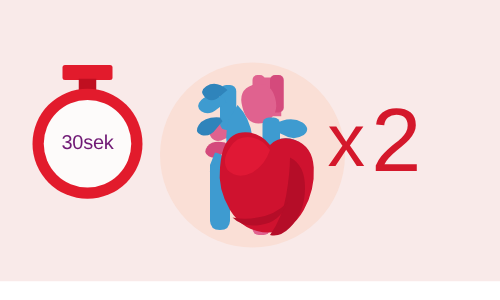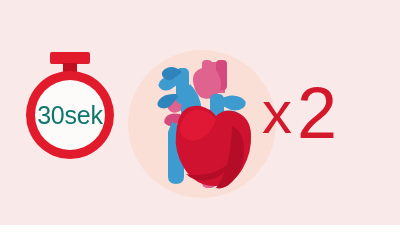--- a/index.html
+++ b/index.html
@@ -64,23 +64,23 @@
   .sw-label {
     position: absolute;
     left: 0px;
     top: 19px;
     width: 88px;
     height: 88px;
     display: flex;
     align-items: center;
     justify-content: center;
     font-family: "Liberation Sans", sans-serif;
-    font-size: 25px;
+    font-size: 16px;
     font-weight: 400;
-    color: #0f766e;
+    color: #701a75;
     letter-spacing: -0.2px;
     white-space: nowrap;
   }
 
   
   .heart-wrap {
     position: absolute;
     left: 128px;
     top: 50px;
   }

